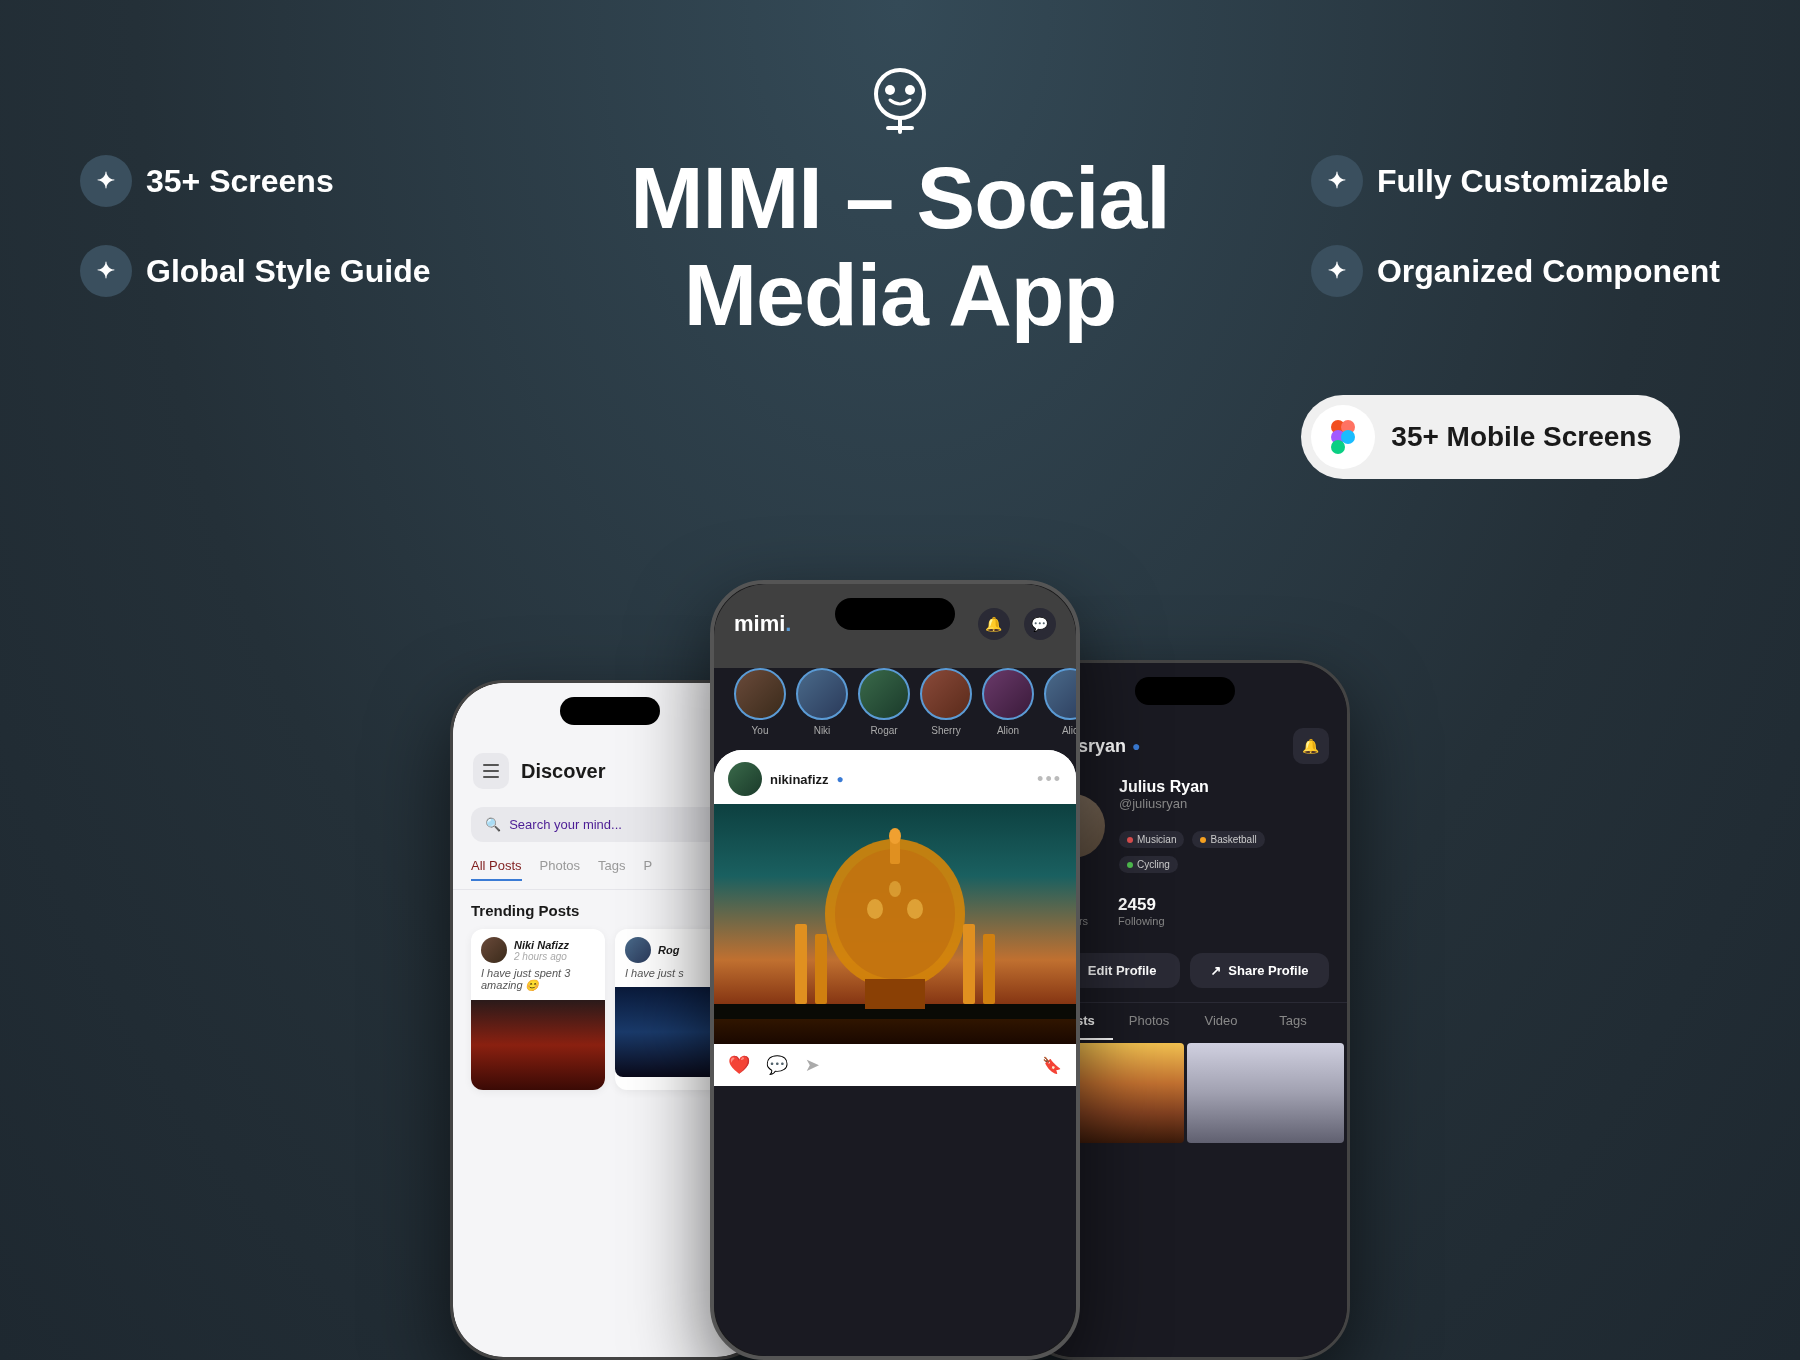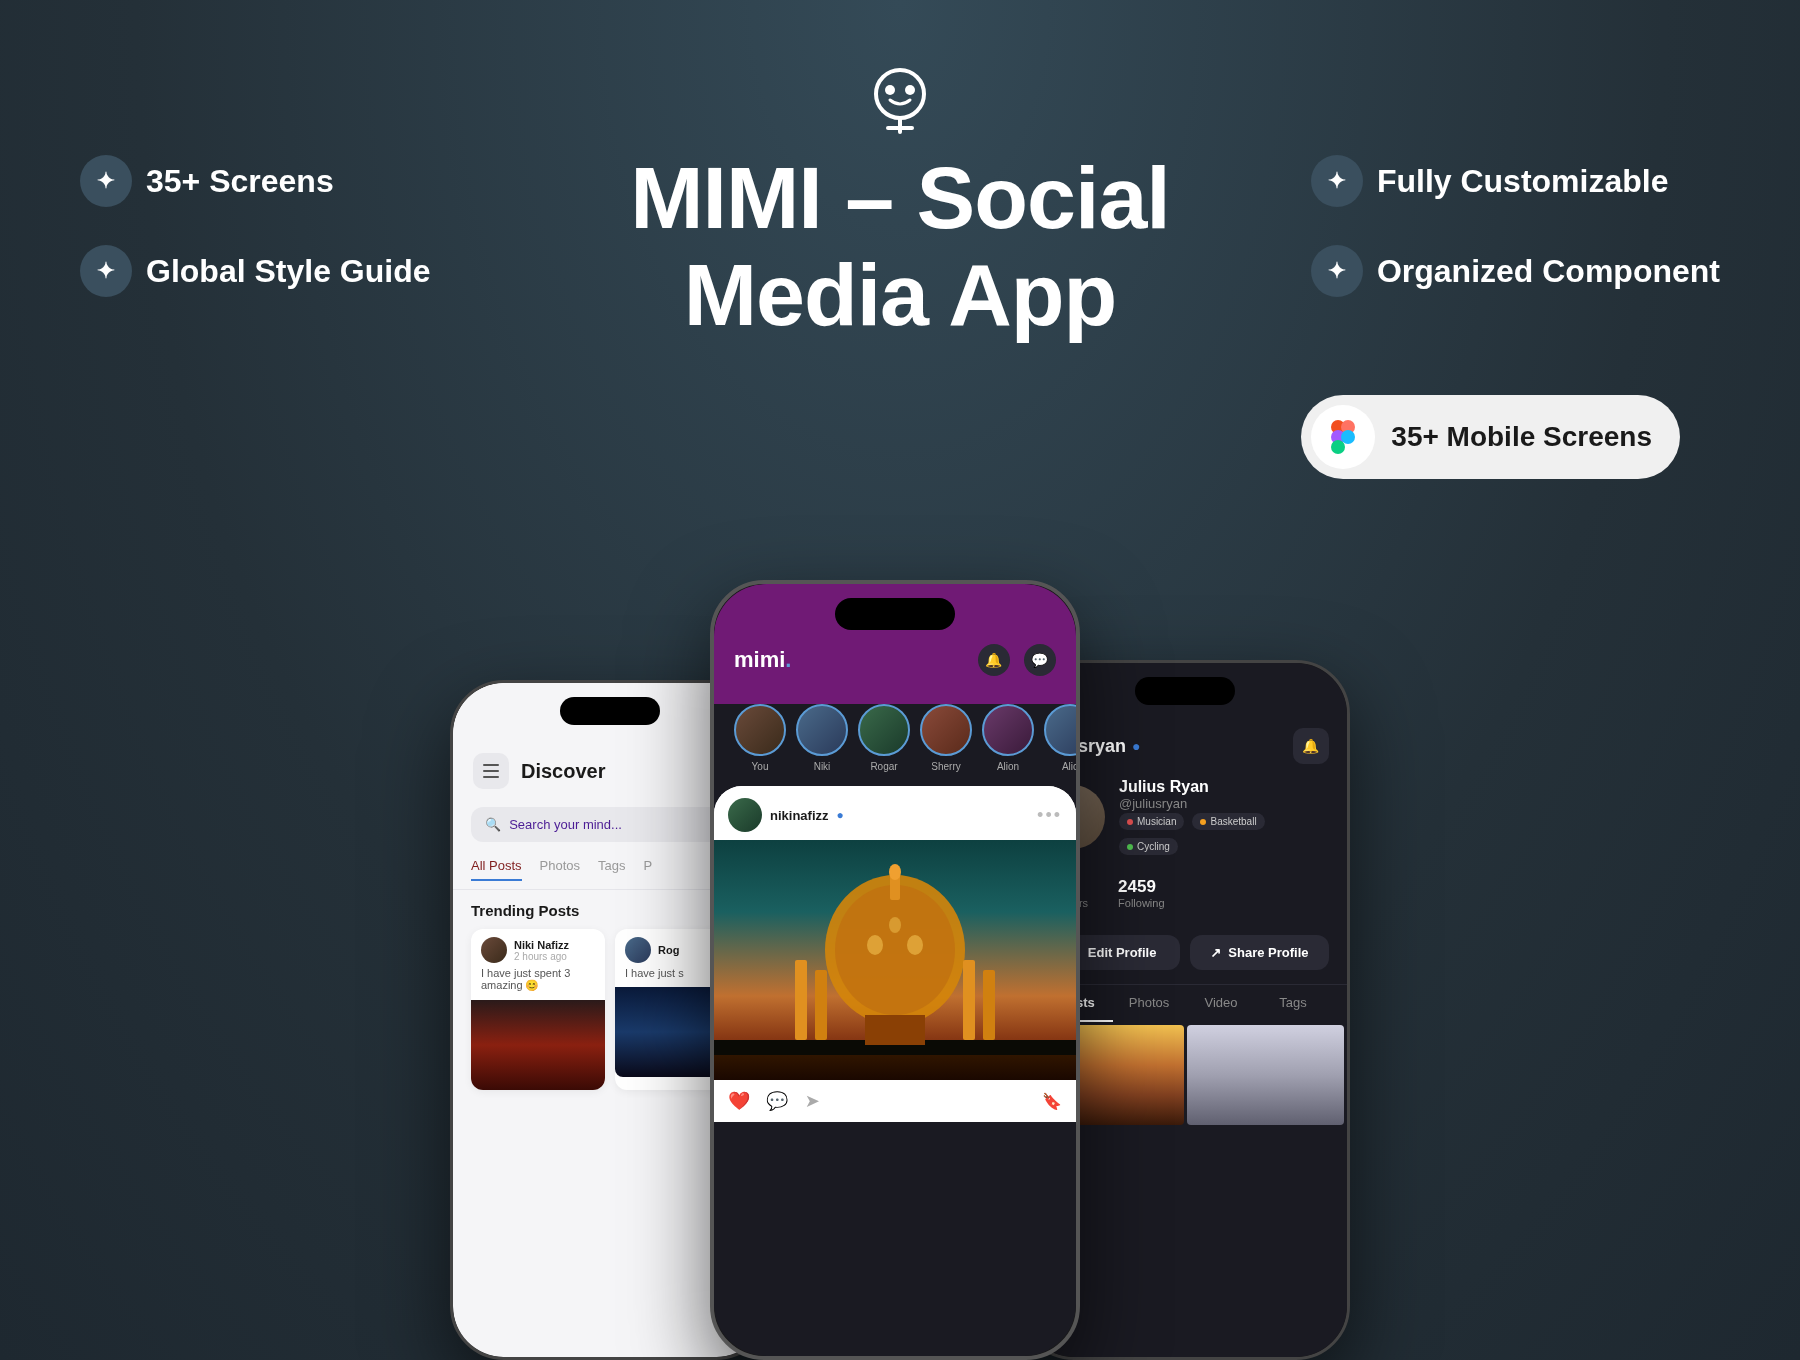--- a/index.html
+++ b/index.html
@@ -199,22 +199,22 @@
     
     .screen-center {
       position: absolute;
       inset: 0;
       background: #1a1a22;
       border-radius: 52px;
       overflow: hidden;
     }
 
     .screen-center-top {
-      background: #701a75;
-      padding: 60px 20px 14px;
+      background: #404040;
+      padding: 24px 20px 14px;
     }
 
     .mimi-header {
       display: flex;
       justify-content: space-between;
       align-items: center;
       margin-bottom: 14px;
     }
 
     .mimi-logo-text {
@@ -428,20 +428,21 @@
       font-size: 15px;
       font-weight: 700;
       color: #1a1a1a;
       margin-bottom: 10px;
     }
 
     .trending-posts-grid {
       display: grid;
       grid-template-columns: 1fr 1fr;
       gap: 10px;
+      font-style: italic;
     }
 
     .trending-post-card {
       background: #fff;
       border-radius: 12px;
       overflow: hidden;
       box-shadow: 0 2px 8px rgba(0,0,0,0.06);
     }
 
     .trending-post-author {
@@ -542,21 +543,21 @@
     }
 
     .profile-name-block .handle {
       color: #888;
       font-size: 13px;
     }
 
     .profile-tags {
       display: flex;
       gap: 8px;
-      margin-top: 2px;
+      margin-top: 20px;
       flex-wrap: wrap;
     }
 
     .profile-tag {
       background: #2a2a35;
       color: #ccc;
       font-size: 10px;
       padding: 3px 8px;
       border-radius: 20px;
       display: flex;

